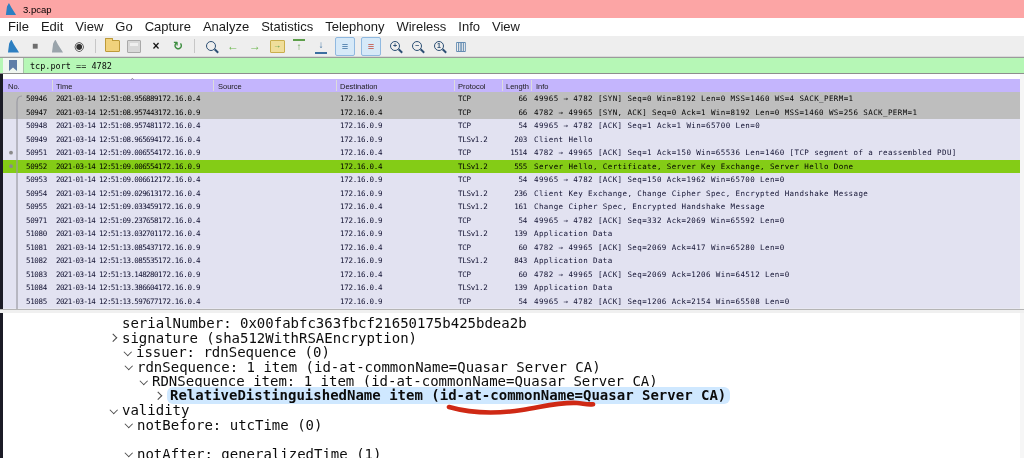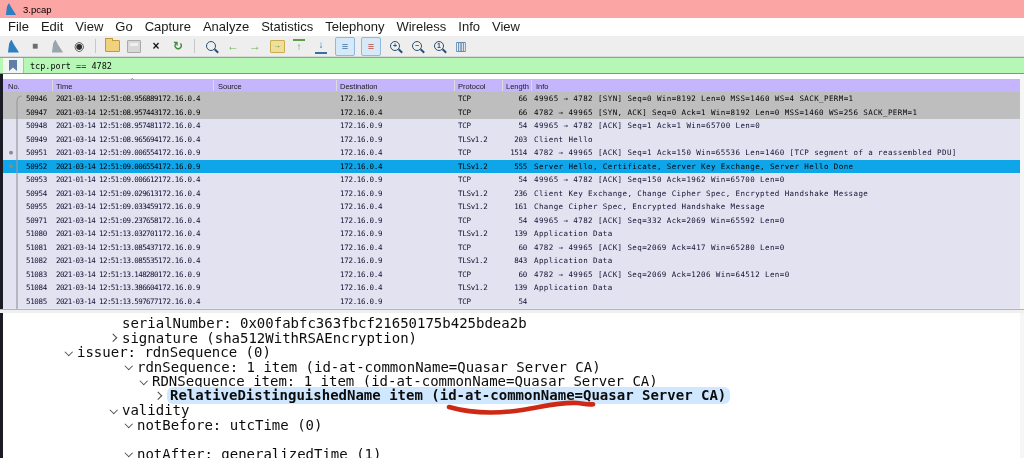--- a/index.html
+++ b/index.html
@@ -58,21 +58,21 @@
               font-size:7.5px;color:#1a1a1a;}
   .hcell{position:absolute;top:3px;white-space:nowrap;}
   .hsep{position:absolute;top:1px;width:1px;height:11px;background:#dcdcdc;}
   .sortcaret{position:absolute;left:128px;top:-2px;font-size:6px;color:#666;}
   
   .pkt-list{position:absolute;left:3px;top:92px;width:1017px;height:217px;overflow:hidden;background:#e8e8f2;
             font-family:"DejaVu Sans Mono",monospace;font-size:7.5px;}
   .prow{position:relative;height:13.5px;line-height:13.5px;white-space:nowrap;}
   .prow.g{background:#bebebe;color:#000;}
   .prow.l{background:#e2e2f1;color:#101030;}
-  .prow.s{background:#0ea5e9;color:#000;}
+  .prow.s{background:#84cc16;color:#000;}
   .pc{position:absolute;top:0;}
   .c-no{left:0;width:44px;text-align:right;letter-spacing:-0.3px;}
   .c-time{left:53px;letter-spacing:-0.6px;}
   .c-src{left:155px;letter-spacing:-0.3px;}
   .c-dst{left:337px;letter-spacing:-0.3px;}
   .c-proto{left:455px;letter-spacing:-0.3px;}
   .c-len{left:472px;width:52px;text-align:right;letter-spacing:-0.3px;}
   .c-info{left:531px;letter-spacing:0.4px;}
   .convmarks{position:absolute;left:0;top:0;pointer-events:none;}
   
@@ -331,20 +331,21 @@
         <span class="pc c-len">139</span>
         <span class="pc c-info">Application Data</span>
     </div>
     <div class="prow l">
       <span class="pc c-no">51085</span>
         <span class="pc c-time">2021-03-14 12:51:13.597677</span>
         <span class="pc c-src">172.16.0.4</span>
         <span class="pc c-dst">172.16.0.9</span>
         <span class="pc c-proto">TCP</span>
         <span class="pc c-len">54</span>
+        <span class="pc c-info">49965 → 4782 [ACK] Seq=1206 Ack=2154 Win=65508 Len=0</span>
     </div>
     <svg class="convmarks" width="22" height="217">
       <path d="M19,4 Q14,4 14,10 L14,217" stroke="#9a9aa2" stroke-width="1.2" fill="none"></path>
       <circle cx="8" cy="60.7" r="1.9" fill="#8a8a8a"></circle>
       <circle cx="8" cy="74.2" r="1.9" fill="#8a8a8a"></circle>
     </svg>
   </div>
 
   <div class="splitter"></div>
 
@@ -352,21 +353,21 @@
     <div class="tline" style="padding-left:105px">
       <span class="chevbox"></span>
         <span class="ttext">serialNumber: 0x00fabfc363fbcf21650175b425bdea2b</span>
     </div>
     <div class="tline" style="padding-left:105px">
       <span class="chevbox">
           <span class="chev col"></span>
         </span>
         <span class="ttext">signature (sha512WithRSAEncryption)</span>
     </div>
-    <div class="tline" style="padding-left:60px">
+    <div class="tline" style="padding-left:119px">
       <span class="chevbox">
           <span class="chev exp"></span>
         </span>
         <span class="ttext">issuer: rdnSequence (0)</span>
     </div>
     <div class="tline" style="padding-left:120px">
       <span class="chevbox">
           <span class="chev exp"></span>
         </span>
         <span class="ttext">rdnSequence: 1 item (id-at-commonName=Quasar Server CA)</span>

